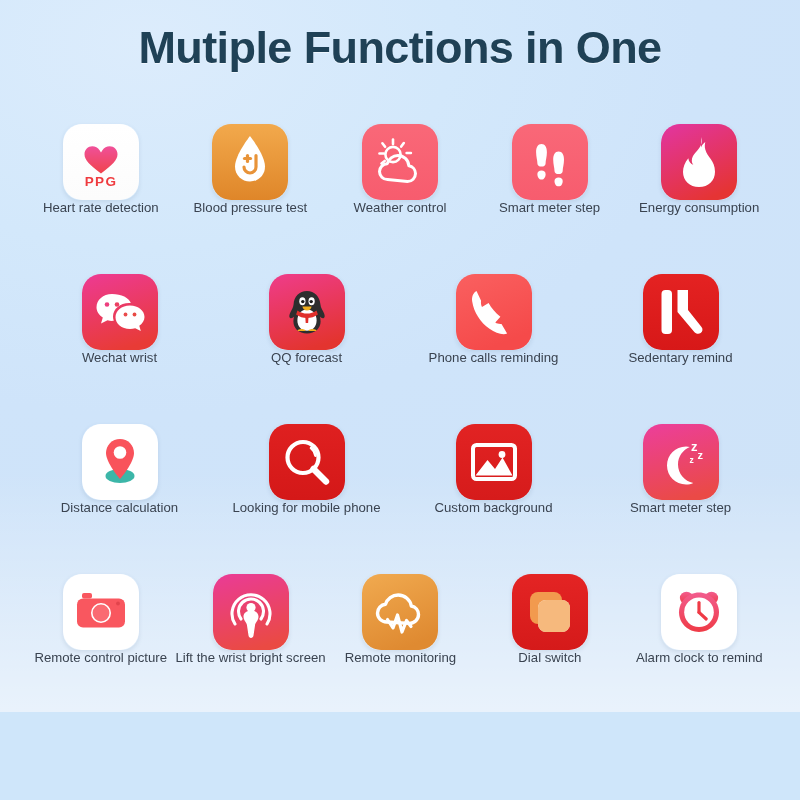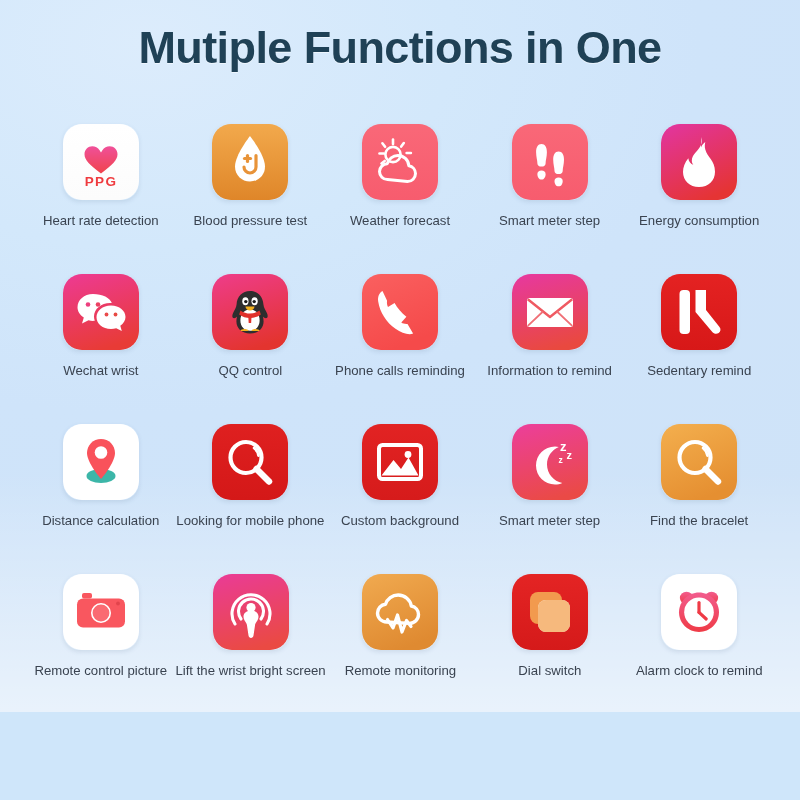--- a/index.html
+++ b/index.html
@@ -70,21 +70,20 @@
     width: 76px;
     height: 76px;
     border-radius: 17px;
     position: relative;
     overflow: hidden;
     box-shadow: 0 2px 4px rgba(60,90,120,0.13);
     flex: none;
   }
   .tile svg { display: block; width: 76px; height: 76px; }
   .label {
-    margin-top: 13px;
     font-size: 13.2px;
     line-height: 16px;
     color: #3a4350;
     white-space: nowrap;
     text-align: center;
     font-family: "Liberation Sans", sans-serif;
   }
 </style>
 </head>
 <body>
@@ -156,21 +155,21 @@
               <path d="M17.5 29.5 h4.4"></path>
               <path d="M44.6 29 h4.3"></path>
               <path d="M19.5 39.5 l3.2 -2.6"></path>
               <circle cx="31" cy="30.5" r="7.6"></circle>
             </g>
             <g stroke="#ffffff" stroke-width="3" fill="none" stroke-linejoin="round">
               <path d="M25.5 55.5 c-4.4 0 -8 -3.5 -8 -7.9 c0 -4.3 3.5 -7.8 7.8 -7.9 c1.2 -4.7 5.5 -8.2 10.6 -8.2 c5.8 0 10.6 4.5 10.9 10.2 c3.8 0.6 6.7 3.9 6.7 7.9 c0 4.4 -3.6 7.9 -8 7.9 Z"></path>
             </g>
           </svg>
         </div>
-        <div class="label">Weather forecast</div>
+        <div class="label">Weather control</div>
       </div>
 
       <div class="cell">
         <div class="tile">
           <svg viewBox="0 0 76 76">
             <defs>
               <linearGradient id="g_stepTile" x1="0" y1="0" x2="0" y2="1">
                 <stop offset="0" stop-color="#f96878"></stop>
                   <stop offset="1" stop-color="#f75c6e"></stop>
               </linearGradient>
@@ -250,56 +249,39 @@
 
             <path d="M33.5 32.5 h9 c0 2.3 -2 4 -4.5 4 c-2.5 0 -4.5 -1.7 -4.5 -4 Z" fill="#f2b01e"></path>
 
             <path d="M28.5 36.5 c3 2.2 6.2 3.1 9.5 3.1 c3.3 0 6.5 -0.9 9.5 -3.1 l1.4 3.9 c-3.3 2.4 -7 3.5 -10.9 3.5 c-3.9 0 -7.6 -1.1 -10.9 -3.5 Z" fill="#e0302b"></path>
             <path d="M36.2 41.6 h3.4 l-0.5 7.4 h-2.4 Z" fill="#e0302b"></path>
 
             <path d="M28.5 57 c0 -1.2 1.6 -2.1 4 -2.1 c2.4 0 4 0.9 4 2.1 Z" fill="#f2b01e"></path>
             <path d="M39.5 57 c0 -1.2 1.6 -2.1 4 -2.1 c2.4 0 4 0.9 4 2.1 Z" fill="#f2b01e"></path>
           </svg>
         </div>
-        <div class="label">QQ control</div>
+        <div class="label">QQ forecast</div>
       </div>
 
       <div class="cell">
         <div class="tile">
           <svg viewBox="0 0 76 76">
             <defs>
               <linearGradient id="g_phTile" x1="0" y1="0" x2="0.4" y2="1">
                 <stop offset="0" stop-color="#fa6060"></stop>
                   <stop offset="1" stop-color="#f54a4a"></stop>
               </linearGradient>
             </defs>
             <rect width="76" height="76" rx="19" fill="url(#g_phTile)"></rect>
             <path d="M20.5 17 c-3.5 2 -5 5.8 -4.3 10.5 c1.6 10.7 8.3 21 17.3 27.3 c6.1 4.3 13 6.4 17.6 4.8 l-5.6 -9.7 c-2.2 0.2 -4.6 -0.2 -6.2 -1.4 l5.1 -5.8 c-4.8 -3.6 -9.2 -8.8 -11.8 -13.6 l-6.6 3.8 c-1 -1.8 -1.3 -4.1 -0.9 -6.1 Z" fill="#ffffff"></path>
           </svg>
         </div>
         <div class="label">Phone calls reminding</div>
       </div>
 
-      <div class="cell">
-        <div class="tile">
-          <svg viewBox="0 0 76 76">
-            <defs>
-              <linearGradient id="g_enTile" x1="0.25" y1="0" x2="0.5" y2="1">
-                <stop offset="0" stop-color="#e7399b"></stop>
-                  <stop offset="1" stop-color="#e9493f"></stop>
-              </linearGradient>
-            </defs>
-            <rect width="76" height="76" rx="19" fill="url(#g_enTile)"></rect>
-            <rect x="15" y="24" width="46" height="29" rx="2.5" fill="#ffffff"></rect>
-            <path d="M15.8 25.2 L38 43 L60.2 25.2" fill="none" stroke="#ef5a62" stroke-width="2.4" stroke-linejoin="round"></path>
-            <path d="M15.8 51.8 L31 37.5 M60.2 51.8 L45 37.5" fill="none" stroke="#f07077" stroke-width="1.8"></path>
-          </svg>
-        </div>
-        <div class="label">Information to remind</div>
-      </div>
 
       <div class="cell">
         <div class="tile">
           <svg viewBox="0 0 76 76">
             <defs>
               <linearGradient id="g_sedTile" x1="0" y1="0" x2="0" y2="1">
                 <stop offset="0" stop-color="#e42222"></stop>
                   <stop offset="1" stop-color="#d71818"></stop>
               </linearGradient>
             </defs>
@@ -375,37 +357,20 @@
             <rect width="76" height="76" rx="19" fill="url(#g_moonTile)"></rect>
             <path d="M43 22.5 c-10.5 0 -19 8.5 -19 19 c0 10.5 8.5 19 19 19 c2.6 0 5.1 -0.5 7.3 -1.5 c-8.7 -1.6 -15.3 -9.2 -15.3 -18.4 c0 -7.9 4.9 -14.7 11.8 -17.5 c-1.2 -0.4 -2.5 -0.6 -3.8 -0.6 Z" fill="#ffffff"></path>
             <text x="48" y="27" font-family="Liberation Sans, sans-serif" font-size="13" font-weight="bold" fill="#ffffff">z</text>
             <text x="54.5" y="34.5" font-family="Liberation Sans, sans-serif" font-size="11" font-weight="bold" fill="#ffffff">z</text>
             <text x="46.5" y="38.5" font-family="Liberation Sans, sans-serif" font-size="8.5" font-weight="bold" fill="#ffffff">z</text>
           </svg>
         </div>
         <div class="label">Smart meter step</div>
       </div>
 
-      <div class="cell">
-        <div class="tile">
-          <svg viewBox="0 0 76 76">
-            <defs>
-              <linearGradient id="g_mgoTile" x1="0.1" y1="0" x2="0.5" y2="1">
-                <stop offset="0" stop-color="#f3ae4d"></stop>
-                  <stop offset="1" stop-color="#e58f31"></stop>
-              </linearGradient>
-            </defs>
-            <rect width="76" height="76" rx="19" fill="url(#g_mgoTile)"></rect>
-            <circle cx="34" cy="33.5" r="15.5" fill="none" stroke="#ffffff" stroke-width="4.2"></circle>
-            <path d="M44.5 45 L57 57.5" stroke="#ffffff" stroke-width="6.4" stroke-linecap="round"></path>
-            <path d="M42 24 c2.5 2 4 4.8 4.4 7.6" fill="none" stroke="#ffffff" stroke-width="2.6" stroke-linecap="round"></path>
-          </svg>
-        </div>
-        <div class="label">Find the bracelet</div>
-      </div>
 
     </div>
 
     <div class="row">
 
       <div class="cell">
         <div class="tile">
           <svg viewBox="0 0 76 76">
             <rect width="76" height="76" rx="19" fill="#ffffff"></rect>
             <rect x="19" y="19" width="10" height="5.5" rx="2" fill="#f9575f"></rect>

